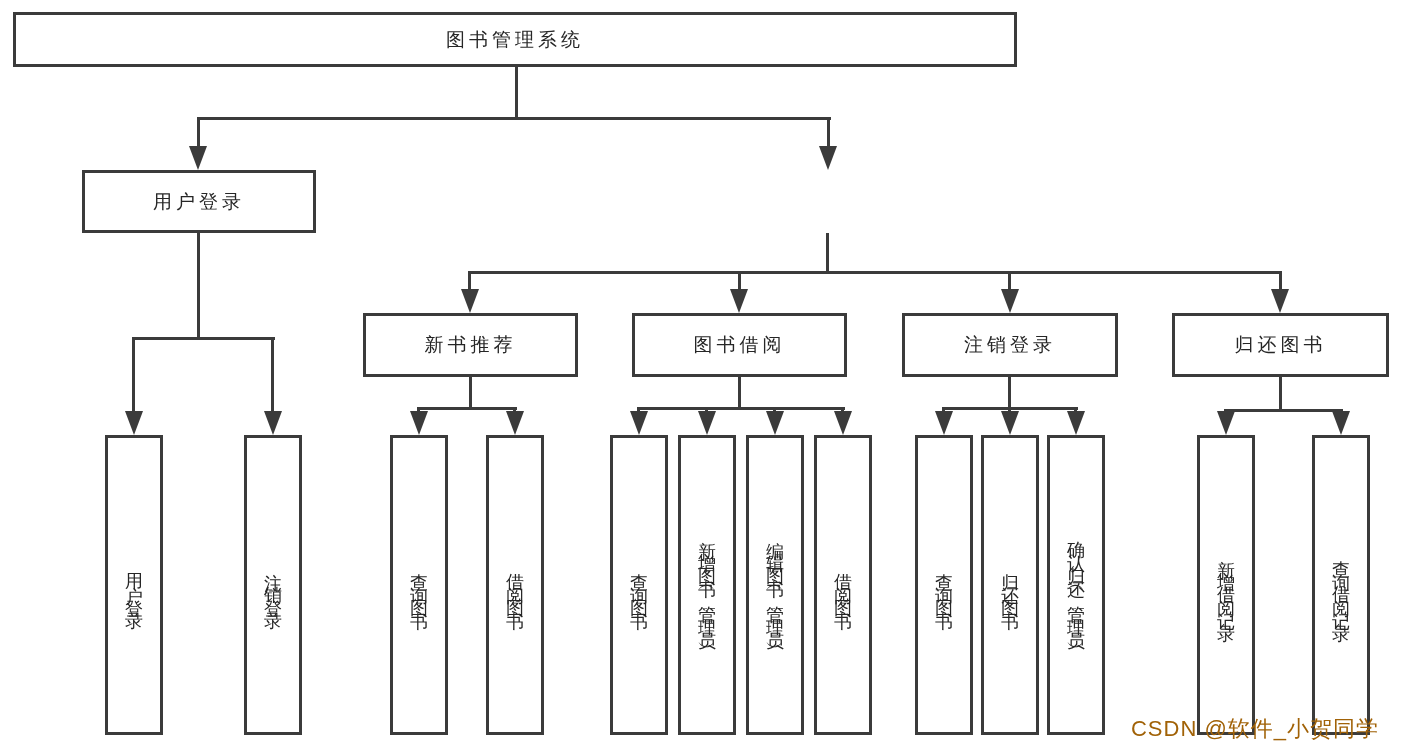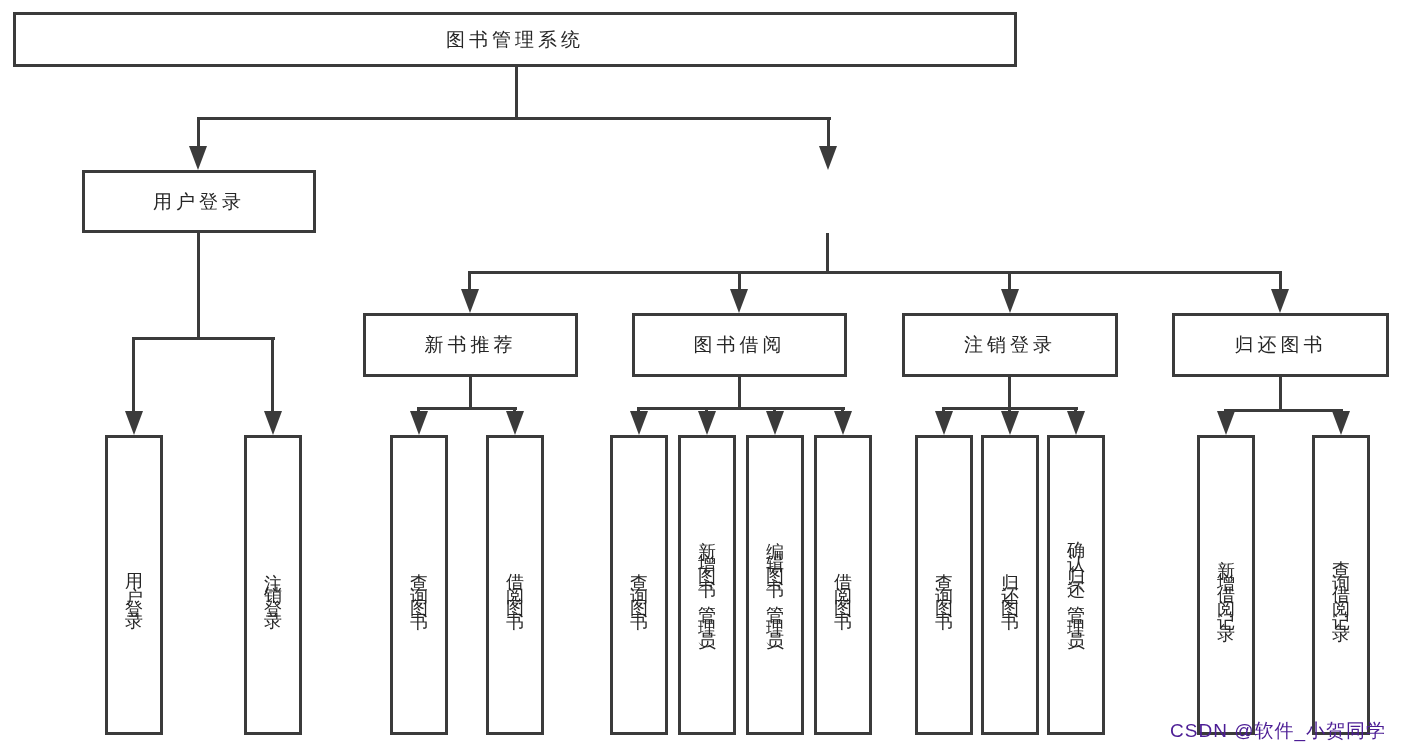--- a/index.html
+++ b/index.html
@@ -43,23 +43,23 @@
   .v{position:absolute;width:3px;background:var(--line);}
   .h{position:absolute;height:3px;background:var(--line);}
   .arrow{
     position:absolute;width:0;height:0;
     border-left:9px solid transparent;
     border-right:9px solid transparent;
     border-top:24px solid var(--line);
   }
   .watermark{
     position:absolute;
-    right:19px;bottom:3px;
-    font-size:19px;
-    color:#4c1d95;
+    right:26px;bottom:3px;
+    font-size:22px;
+    color:#a16207;
     letter-spacing:1px;
     white-space:nowrap;
   }
 </style>
 </head>
 <body>
 
 <div class="canvas">
 
   <div class="v" style="left:515px;top:67px;height:50px"></div>

